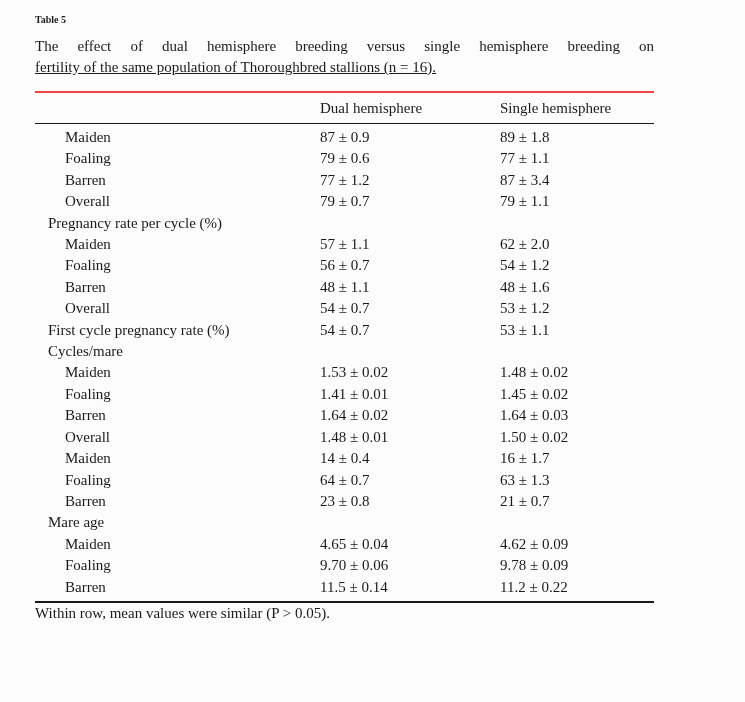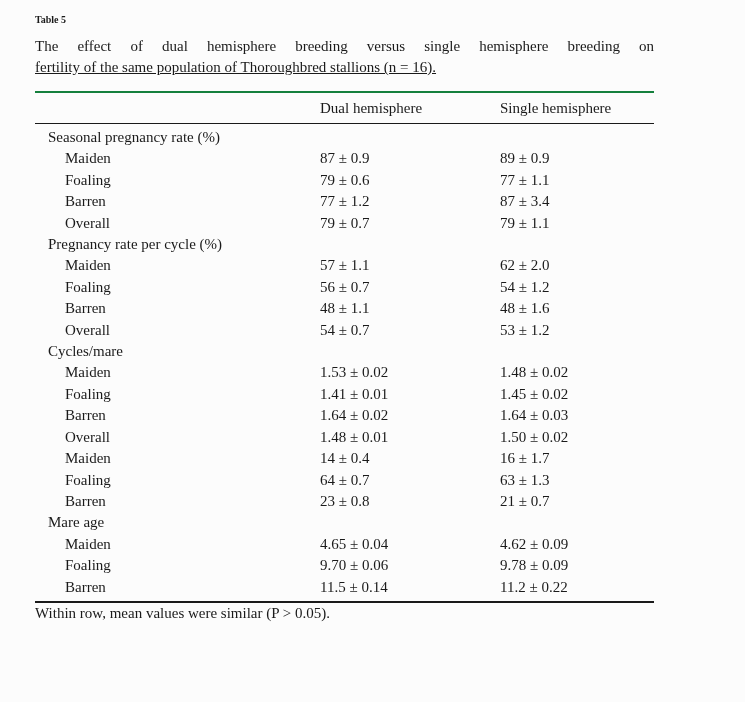--- a/index.html
+++ b/index.html
@@ -34,21 +34,21 @@
     text-align-last: justify;
   }
   .caption .line-normal {
     text-align: left;
     text-decoration: underline;
   }
   table.data-table {
     border-collapse: collapse;
     table-layout: fixed;
     width: 619px;
-    border-top: 2px solid #15803d;
+    border-top: 2px solid #ef4444;
     border-bottom: 2px solid #1a1a1a;
   }
   col.c-label  { width: 285px; }
   col.c-dual   { width: 180px; }
   col.c-single { width: 154px; }
   thead th {
     font-weight: normal;
     font-size: 15px;
     text-align: left;
     padding: 6px 0 6px 0;
@@ -92,28 +92,23 @@
     </colgroup>
     <thead>
       <tr>
         <th></th>
         <th>Dual hemisphere</th>
         <th>Single hemisphere</th>
       </tr>
     </thead>
     <tbody id="table-body">
         <tr>
-          <td class="indent-0">Seasonal pregnancy rate (%)</td>
-          <td></td>
-          <td></td>
-        </tr>
-        <tr>
           <td class="indent-1">Maiden</td>
           <td>87 ± 0.9</td>
-          <td>89 ± 0.9</td>
+          <td>89 ± 1.8</td>
         </tr>
         <tr>
           <td class="indent-1">Foaling</td>
           <td>79 ± 0.6</td>
           <td>77 ± 1.1</td>
         </tr>
         <tr>
           <td class="indent-1">Barren</td>
           <td>77 ± 1.2</td>
           <td>87 ± 3.4</td>
@@ -142,20 +137,25 @@
           <td class="indent-1">Barren</td>
           <td>48 ± 1.1</td>
           <td>48 ± 1.6</td>
         </tr>
         <tr>
           <td class="indent-1">Overall</td>
           <td>54 ± 0.7</td>
           <td>53 ± 1.2</td>
         </tr>
         <tr>
+          <td class="indent-0">First cycle pregnancy rate (%)</td>
+          <td>54 ± 0.7</td>
+          <td>53 ± 1.1</td>
+        </tr>
+        <tr>
           <td class="indent-0">Cycles/mare</td>
           <td></td>
           <td></td>
         </tr>
         <tr>
           <td class="indent-1">Maiden</td>
           <td>1.53 ± 0.02</td>
           <td>1.48 ± 0.02</td>
         </tr>
         <tr>

